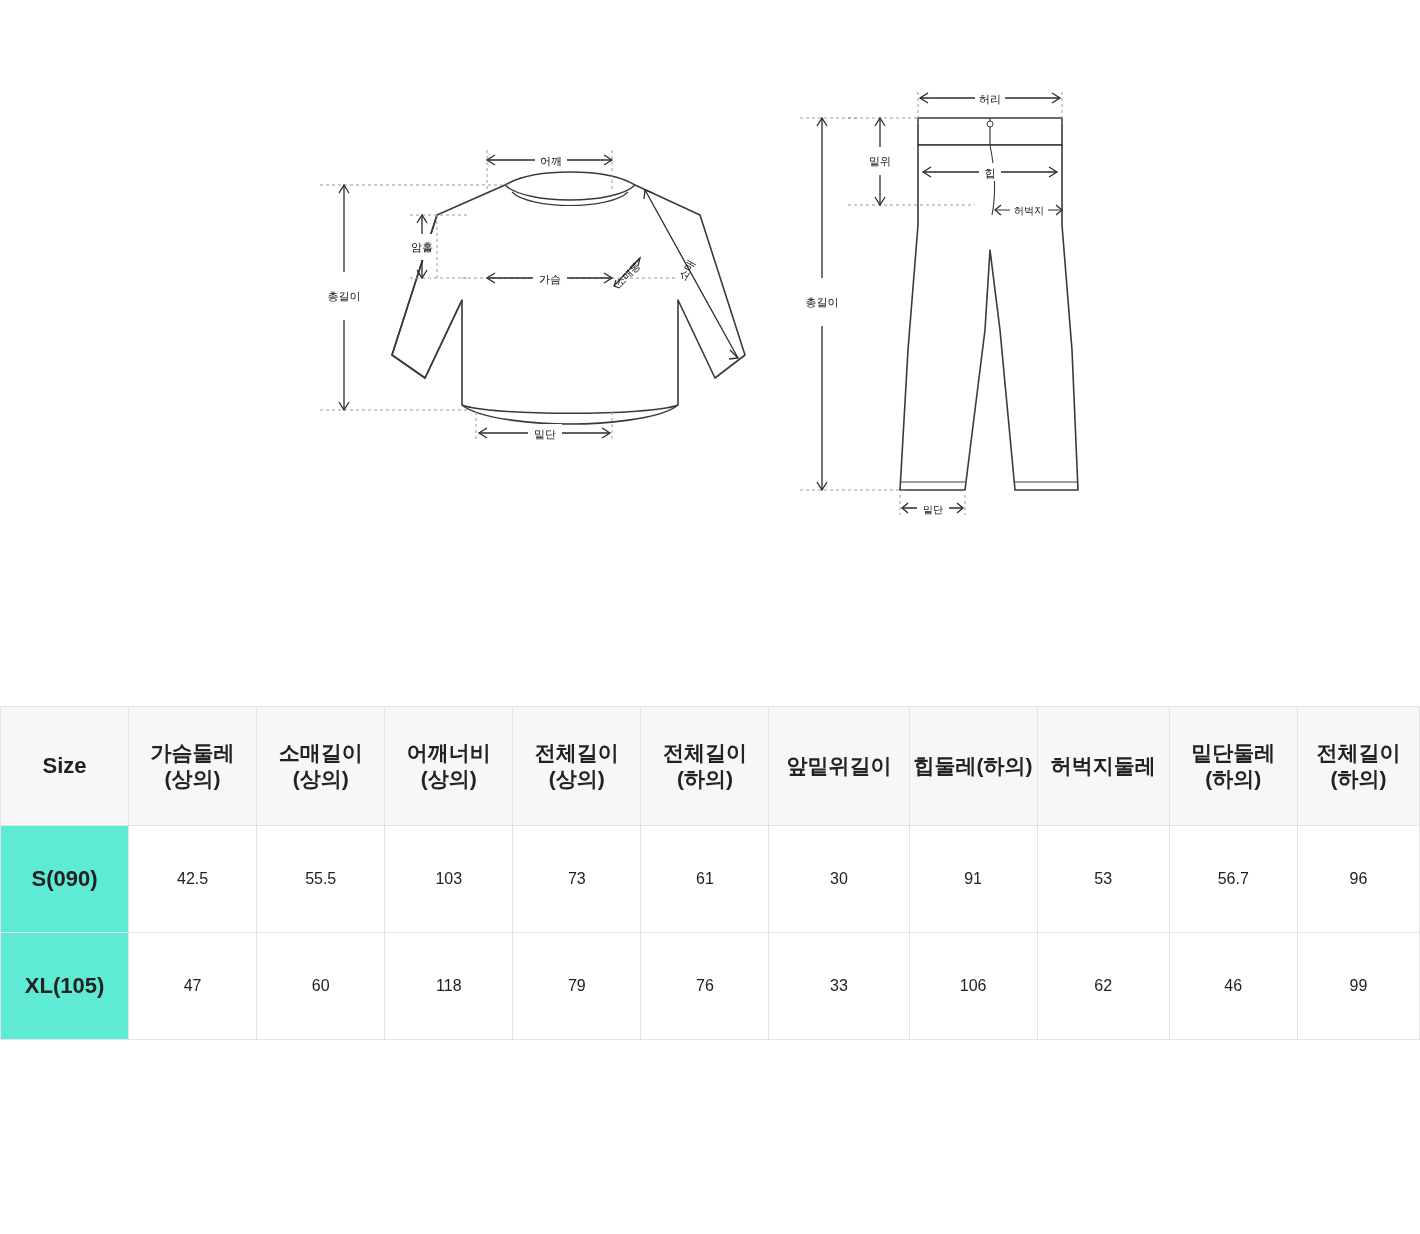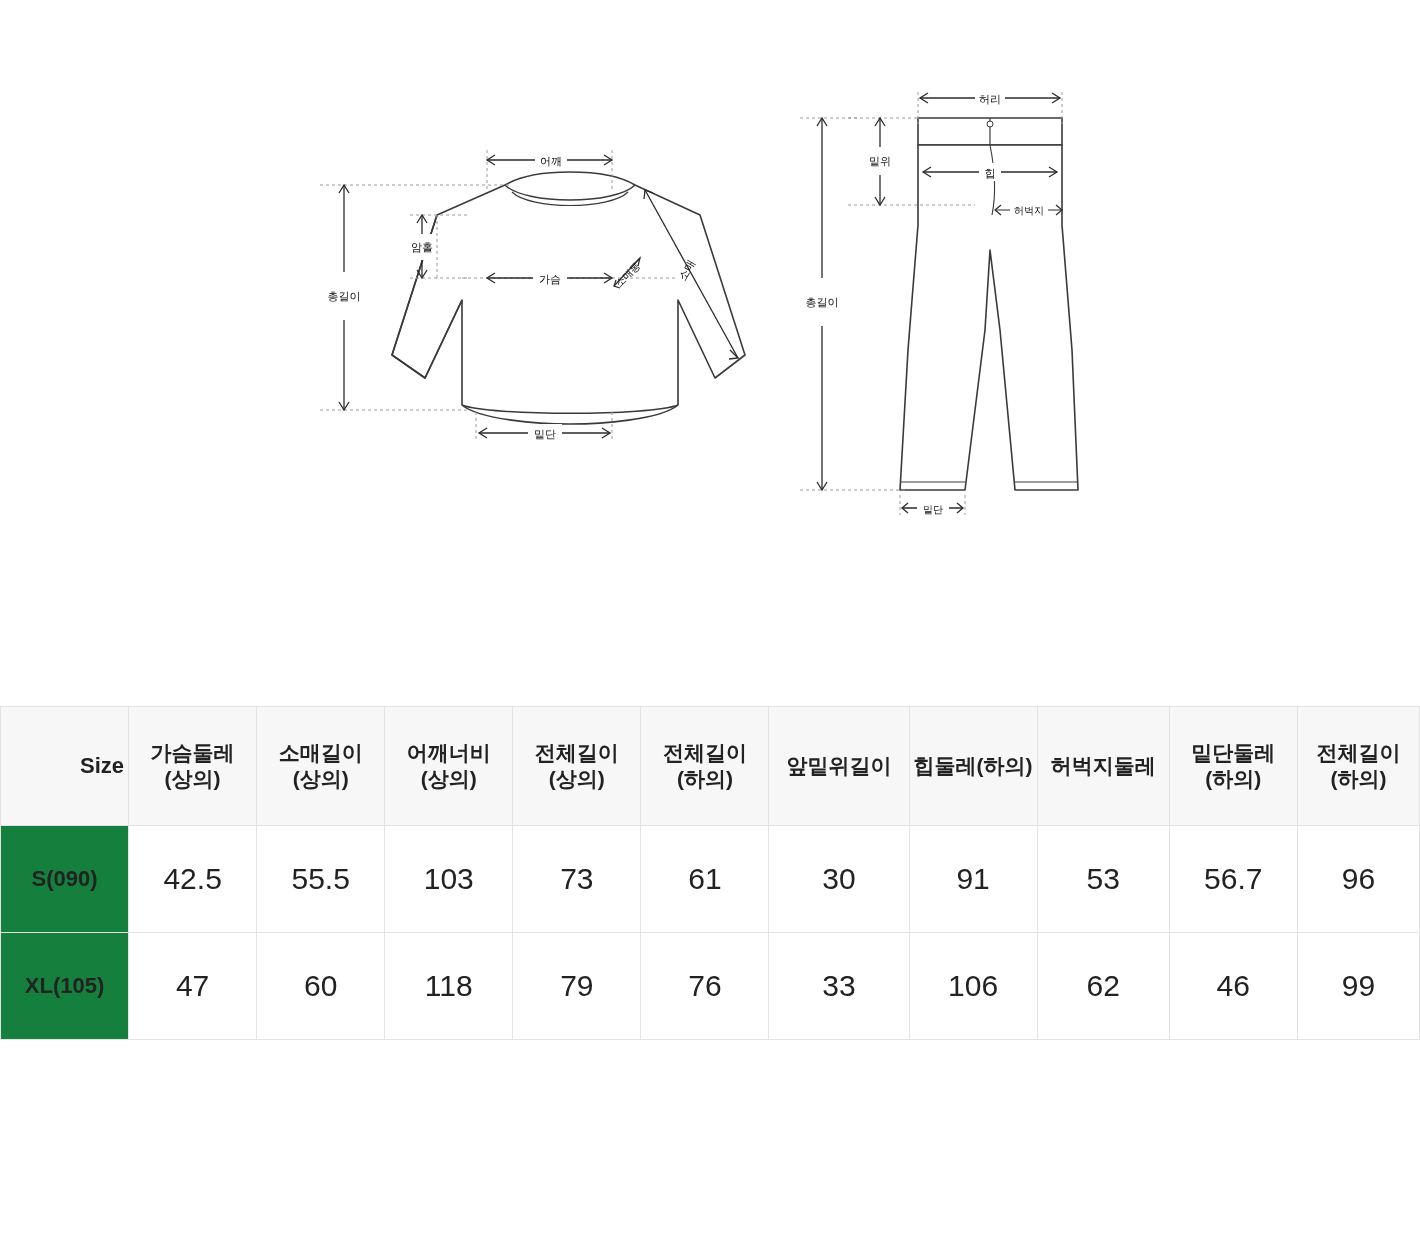--- a/index.html
+++ b/index.html
@@ -57,31 +57,30 @@
   table.size-table thead th {
     background: #f7f7f7;
     font-weight: bold;
     height: 106px;
     padding: 6px 4px;
     line-height: 1.25;
     word-break: keep-all;
   }
   table.size-table thead th.size-col {
     font-size: 22px;
-    text-align: right;
   }
   table.size-table tbody td {
     height: 104px;
     font-weight: normal;
-    font-size: 30px;
+    font-size: 16px;
     background: #ffffff;
   }
   table.size-table tbody td.row-head {
     font-weight: bold;
-    background: #15803d;
+    background: #5eead4;
     font-size: 22px;
   }
   
   col.c0 { width: 128px; }
   col.c1 { width: 128px; }
   col.c2 { width: 128px; }
   col.c3 { width: 128px; }
   col.c4 { width: 128px; }
   col.c5 { width: 128px; }
   col.c6 { width: 140px; }

